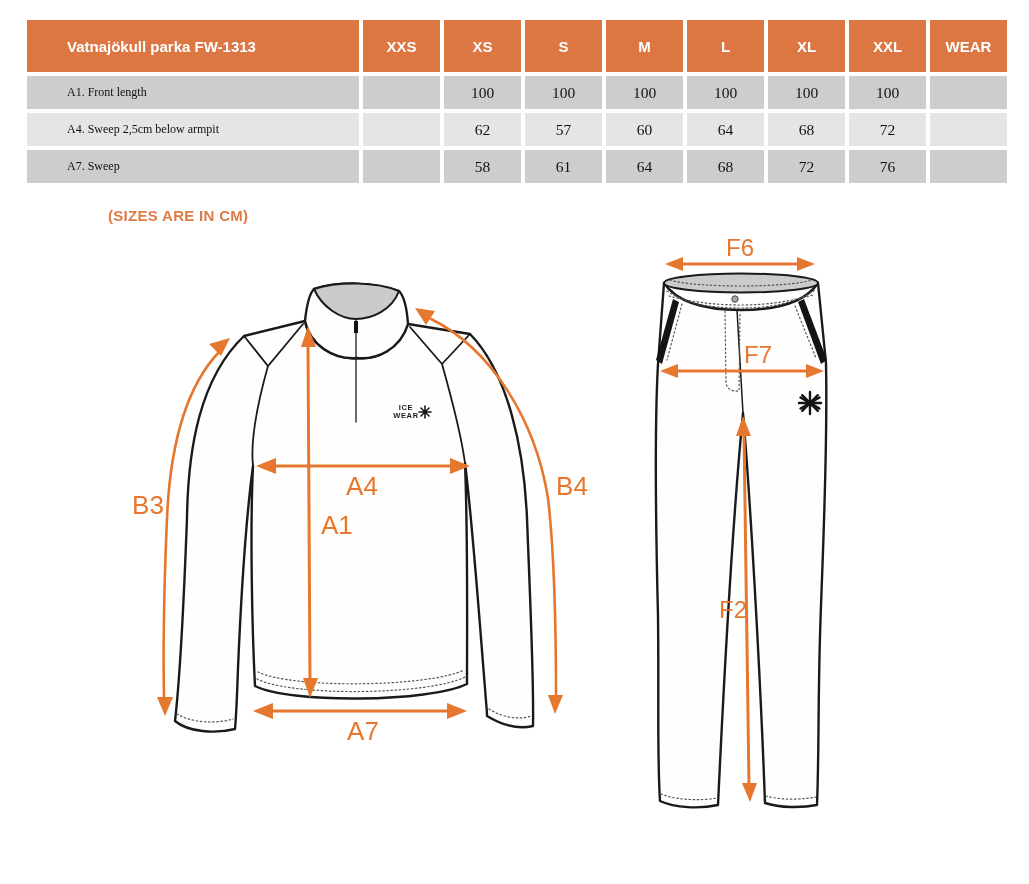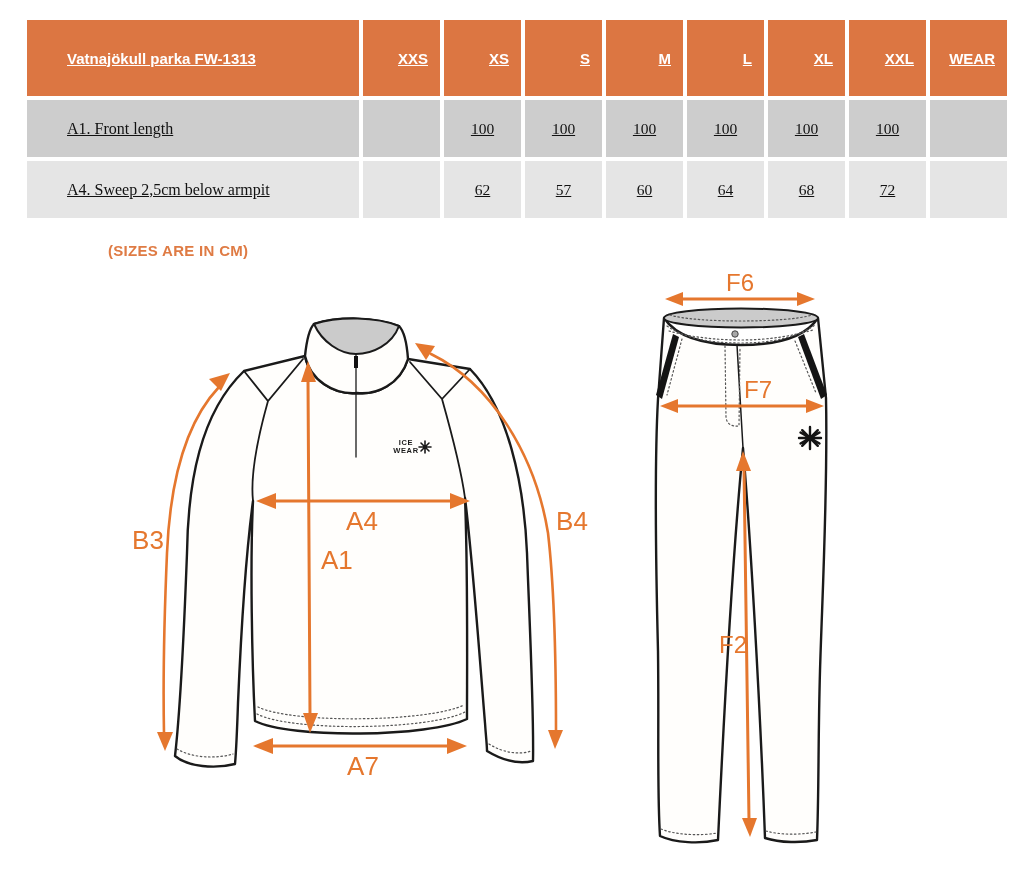--- a/index.html
+++ b/index.html
@@ -2,28 +2,28 @@
 <html><head>
 <meta charset="utf-8">
 <style>
   html,body{margin:0;padding:0;background:#ffffff;width:1029px;height:884px;overflow:hidden;
             font-family:"Liberation Sans",sans-serif;}
   
   table.size-table{border-collapse:separate;border-spacing:4px;table-layout:fixed;
                    margin:16px 0 0 23px;width:988px;}
   table.size-table col.c-label{width:332px;}
   table.size-table col.c-size{width:77px;}
-  th,td{padding:12px;overflow:hidden;white-space:nowrap;text-decoration:underline;}
+  th,td{padding:0;overflow:hidden;white-space:nowrap;}
   th{background:#dc7642;color:#ffffff;font:bold 15px "Liberation Sans",sans-serif;
-     height:52px;text-align:right;}
+     height:52px;text-align:center;}
   th.label-head{text-align:left;padding-left:40px;}
   tr.r-dark td{background:#cdcdcd;}
   tr.r-light td{background:#e5e5e5;}
   td{height:33px;font:15.5px "Liberation Serif",serif;color:#111;text-align:center;}
-  td.row-label{text-align:left;padding-left:40px;font-size:16px;}
+  td.row-label{text-align:left;padding-left:40px;font-size:12px;}
   
   .sizes-note{margin:20px 0 0 108px;color:#df7b44;font:bold 15px "Liberation Sans",sans-serif;
               letter-spacing:.3px;}
   
   .diagrams{position:relative;height:616px;margin-top:10px;}
   .jacket-svg{position:absolute;left:100px;top:14px;}
   .pants-svg{position:absolute;left:630px;top:2px;}
   .outline{fill:#fffefc;stroke:#1a1a1a;stroke-width:2.4;stroke-linejoin:round;}
   .seam{fill:none;stroke:#1a1a1a;stroke-width:1.8;stroke-linecap:round;}
   .stitch{fill:none;stroke:#555;stroke-width:1.2;stroke-dasharray:1.5 2.6;stroke-linecap:round;}
@@ -78,20 +78,31 @@
     <td class="row-label">A4. Sweep 2,5cm below armpit</td>
     <td></td>
     <td>62</td>
     <td>57</td>
     <td>60</td>
     <td>64</td>
     <td>68</td>
     <td>72</td>
     <td></td>
   </tr>
+  <tr class="r-dark">
+    <td class="row-label">A7. Sweep</td>
+    <td></td>
+    <td>58</td>
+    <td>61</td>
+    <td>64</td>
+    <td>68</td>
+    <td>72</td>
+    <td>76</td>
+    <td></td>
+  </tr>
 </tbody>
   </table>
 
 <div class="sizes-note">(SIZES ARE IN CM)</div>
 
 <div class="diagrams">
 
   <svg class="jacket-svg" width="500" height="610" viewBox="0 0 500 610">
 
     <path class="outline" d="M205,73 L144,88

